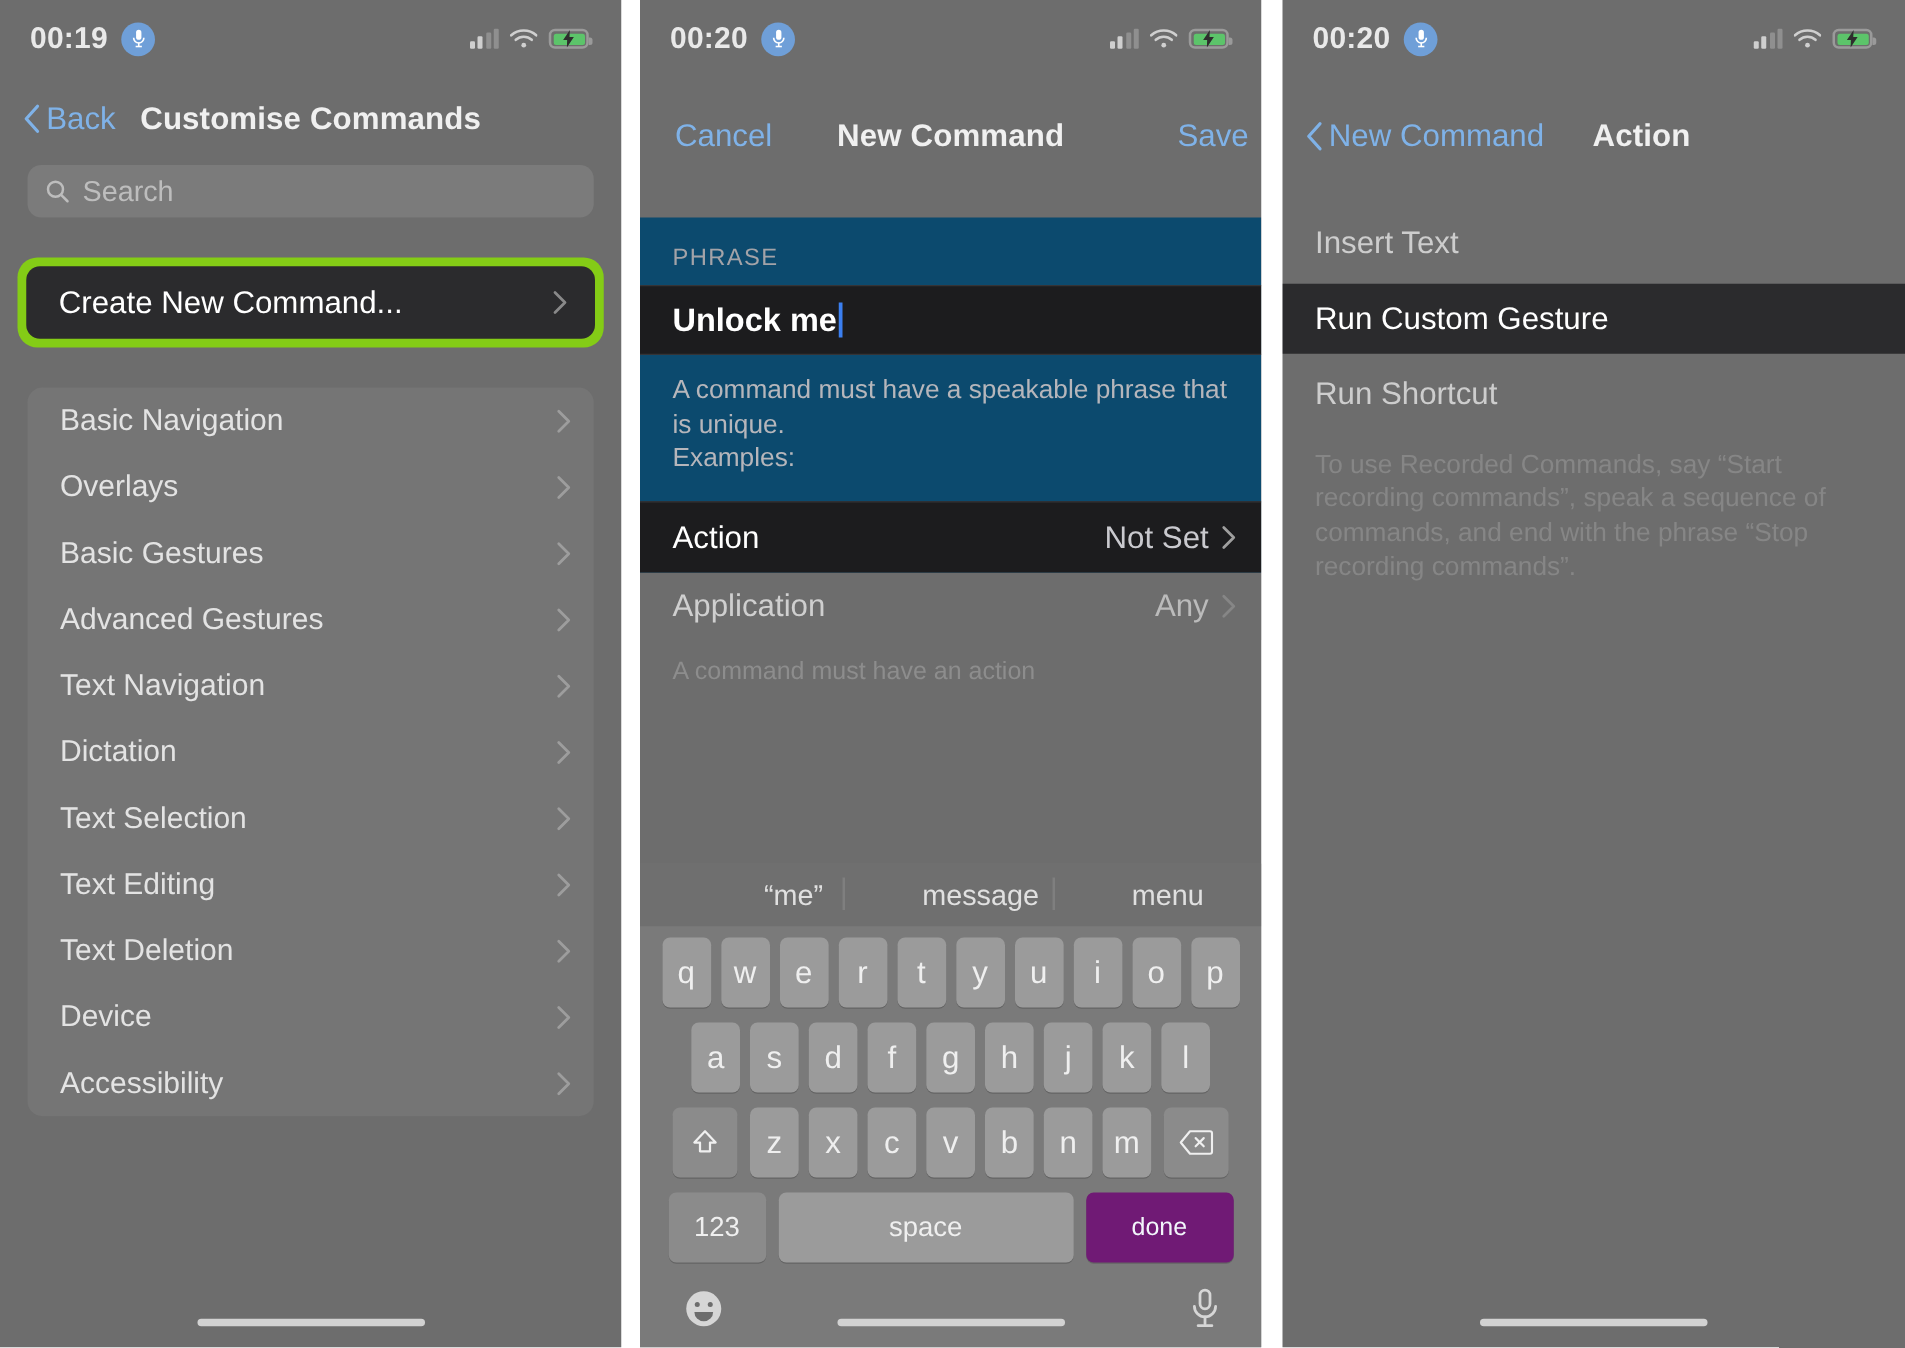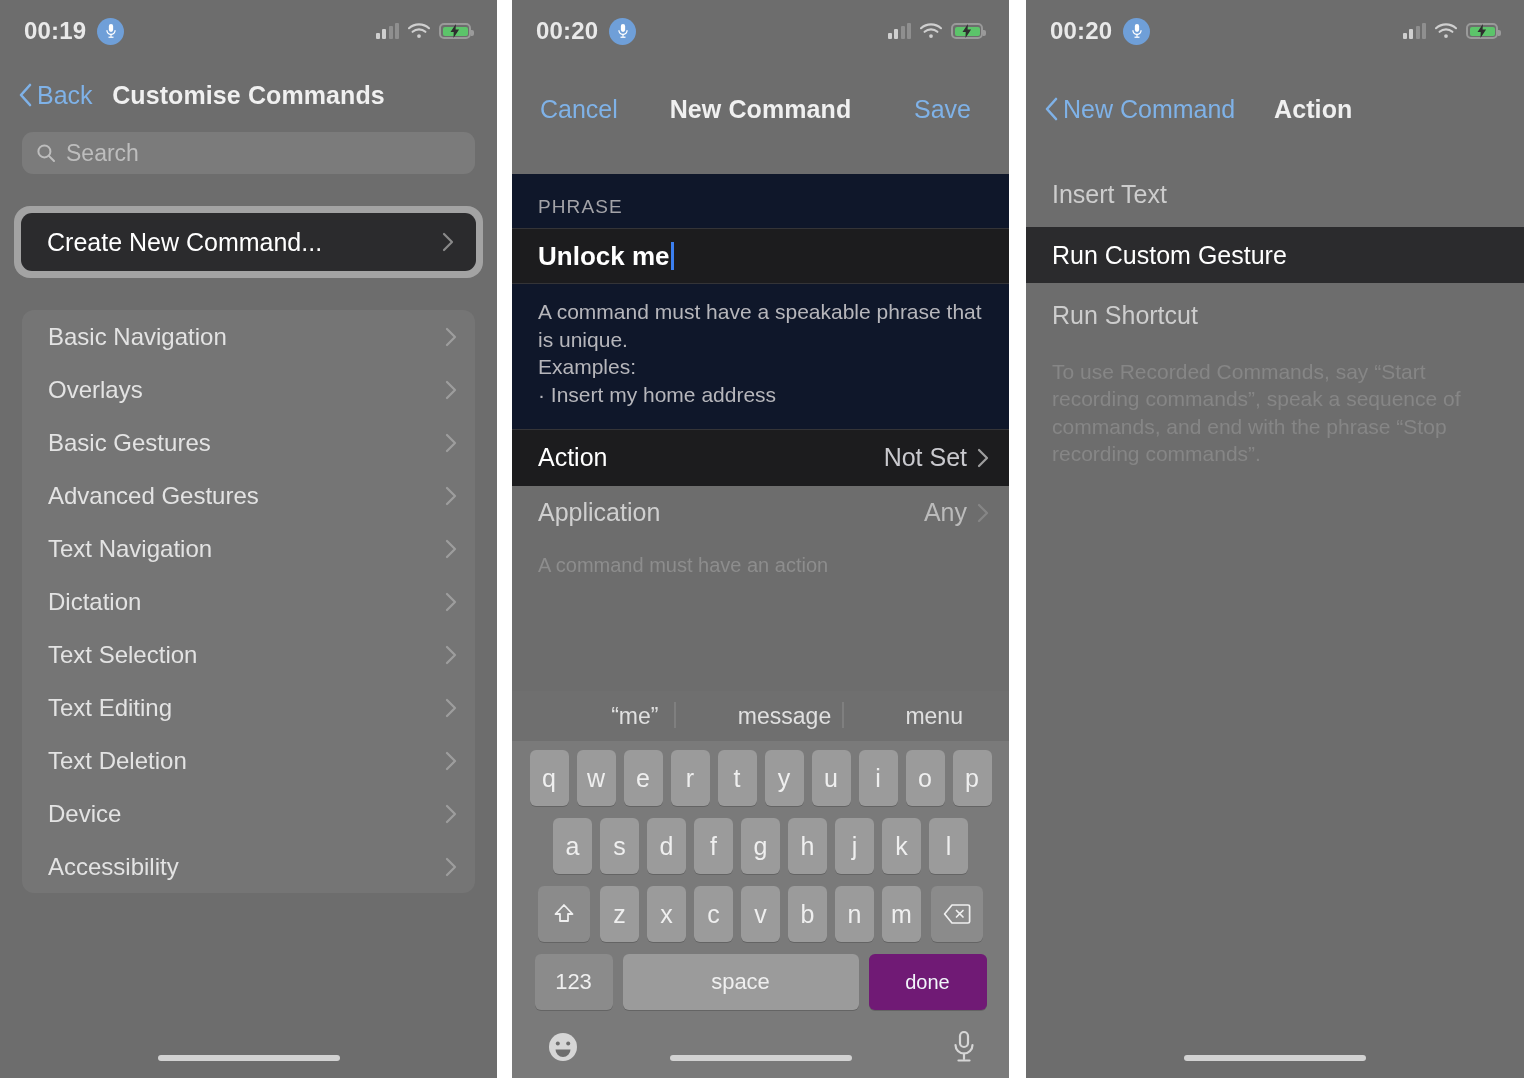--- a/index.html
+++ b/index.html
@@ -39,31 +39,31 @@
     background:#9a9a9a;border-radius:0 2px 2px 0;}
   .batt .fill{width:100%;height:100%;background:#5cc46a;border-radius:2px;}
   .batt .bolt{position:absolute;left:50%;top:50%;transform:translate(-50%,-50%);}
 
   
   .navbar{position:relative;height:66px;display:flex;align-items:center;
     justify-content:center;box-sizing:border-box;}
   .nav-title{font-size:25px;font-weight:700;color:#f0f0f0;letter-spacing:.1px;}
   .nav-left{position:absolute;left:18px;display:flex;align-items:center;gap:5px;}
   .nav-left .lbl{font-size:25px;color:#7fb2e8;font-weight:400;}
-  .nav-right{position:absolute;right:38px;font-size:25px;color:#7fb2e8;}
+  .nav-right{position:absolute;right:10px;font-size:25px;color:#7fb2e8;}
   .chev-back{width:14px;height:24px;}
 
   
   .searchwrap{padding:4px 22px 0 22px;}
   .searchbox{height:42px;border-radius:11px;background:#7b7b7b;display:flex;
     align-items:center;gap:10px;padding:0 14px;box-sizing:border-box;}
   .searchbox .ph{font-size:23px;color:#bdbdbd;}
 
   
-  .hl-outer{margin:32px 14px 0 14px;background:#a3a3a3;border-radius:16px;padding:7px;
+  .hl-outer{margin:32px 14px 0 14px;background:#84cc16;border-radius:16px;padding:7px;
     box-sizing:border-box;}
   .hl-inner{background:#2b2b2d;border-radius:11px;height:58px;display:flex;
     align-items:center;justify-content:space-between;padding:0 22px 0 26px;box-sizing:border-box;}
   .hl-inner .txt{font-size:25px;color:#ffffff;font-weight:500;}
 
   
   .group{margin:32px 22px 0 22px;background:#757575;border-radius:12px;overflow:hidden;}
   .row{height:53px;display:flex;align-items:center;justify-content:space-between;
     padding:0 18px 0 26px;box-sizing:border-box;}
   .row .txt{font-size:24px;color:#e3e3e3;}
@@ -72,21 +72,21 @@
   .chev.dim2{opacity:.5;}
 
   
   .home-ind{position:absolute;bottom:17px;left:50%;transform:translateX(-50%);
     width:182px;height:6px;border-radius:3px;background:#d2d2d2;}
 
   
   .p2 .navbar{justify-content:center;}
   .p2 .nav-cancel{position:absolute;left:28px;font-size:25px;color:#7fb2e8;}
 
-  .sheet{position:relative;background:#0f172a;}
+  .sheet{position:relative;background:#0c4a6e;}
   .sheet .seclabel{font-size:19px;letter-spacing:1.1px;color:#a3a3a8;
     padding:22px 26px 10px 26px;}
   .sheet .phraserow{height:54px;display:flex;align-items:center;padding:0 26px;
     border-top:1px solid #343437;border-bottom:1px solid #343437;background:#1c1c1e;}
   .sheet .phraseval{font-size:26px;color:#fff;position:relative;font-weight:bold;}
   .caret{display:inline-block;width:3px;height:28px;background:#3b7ff0;
     vertical-align:-6px;margin-left:1px;}
   .sheet .hint{padding:14px 26px 20px 26px;color:#b6b6bb;font-size:21px;line-height:1.32;}
   .sheet .hint .bullet{display:block;}
   .sheet .actionrow{height:56px;display:flex;align-items:center;justify-content:space-between;
@@ -311,21 +311,20 @@
 
     <div class="sheet" style="margin-top:32px">
       <div class="seclabel">PHRASE</div>
       <div class="phraserow">
         <span class="phraseval">Unlock me</span>
           <span class="caret"></span>
       </div>
       <div class="hint">
         <span>A command must have a speakable phrase that is unique.</span><br>
         <span>Examples:</span>
-        <span class="bullet">· Insert my home address</span>
       </div>
       <div class="actionrow">
         <span class="k">Action</span>
         <span class="v">
           <span>Not Set</span>
           <svg class="chev" viewBox="0 0 12 20">
               <path d="M2 2l8 8-8 8" stroke="#b5b5b5" stroke-width="2.2" fill="none" stroke-linecap="round" stroke-linejoin="round"></path>
             </svg>
         </span>
       </div>

